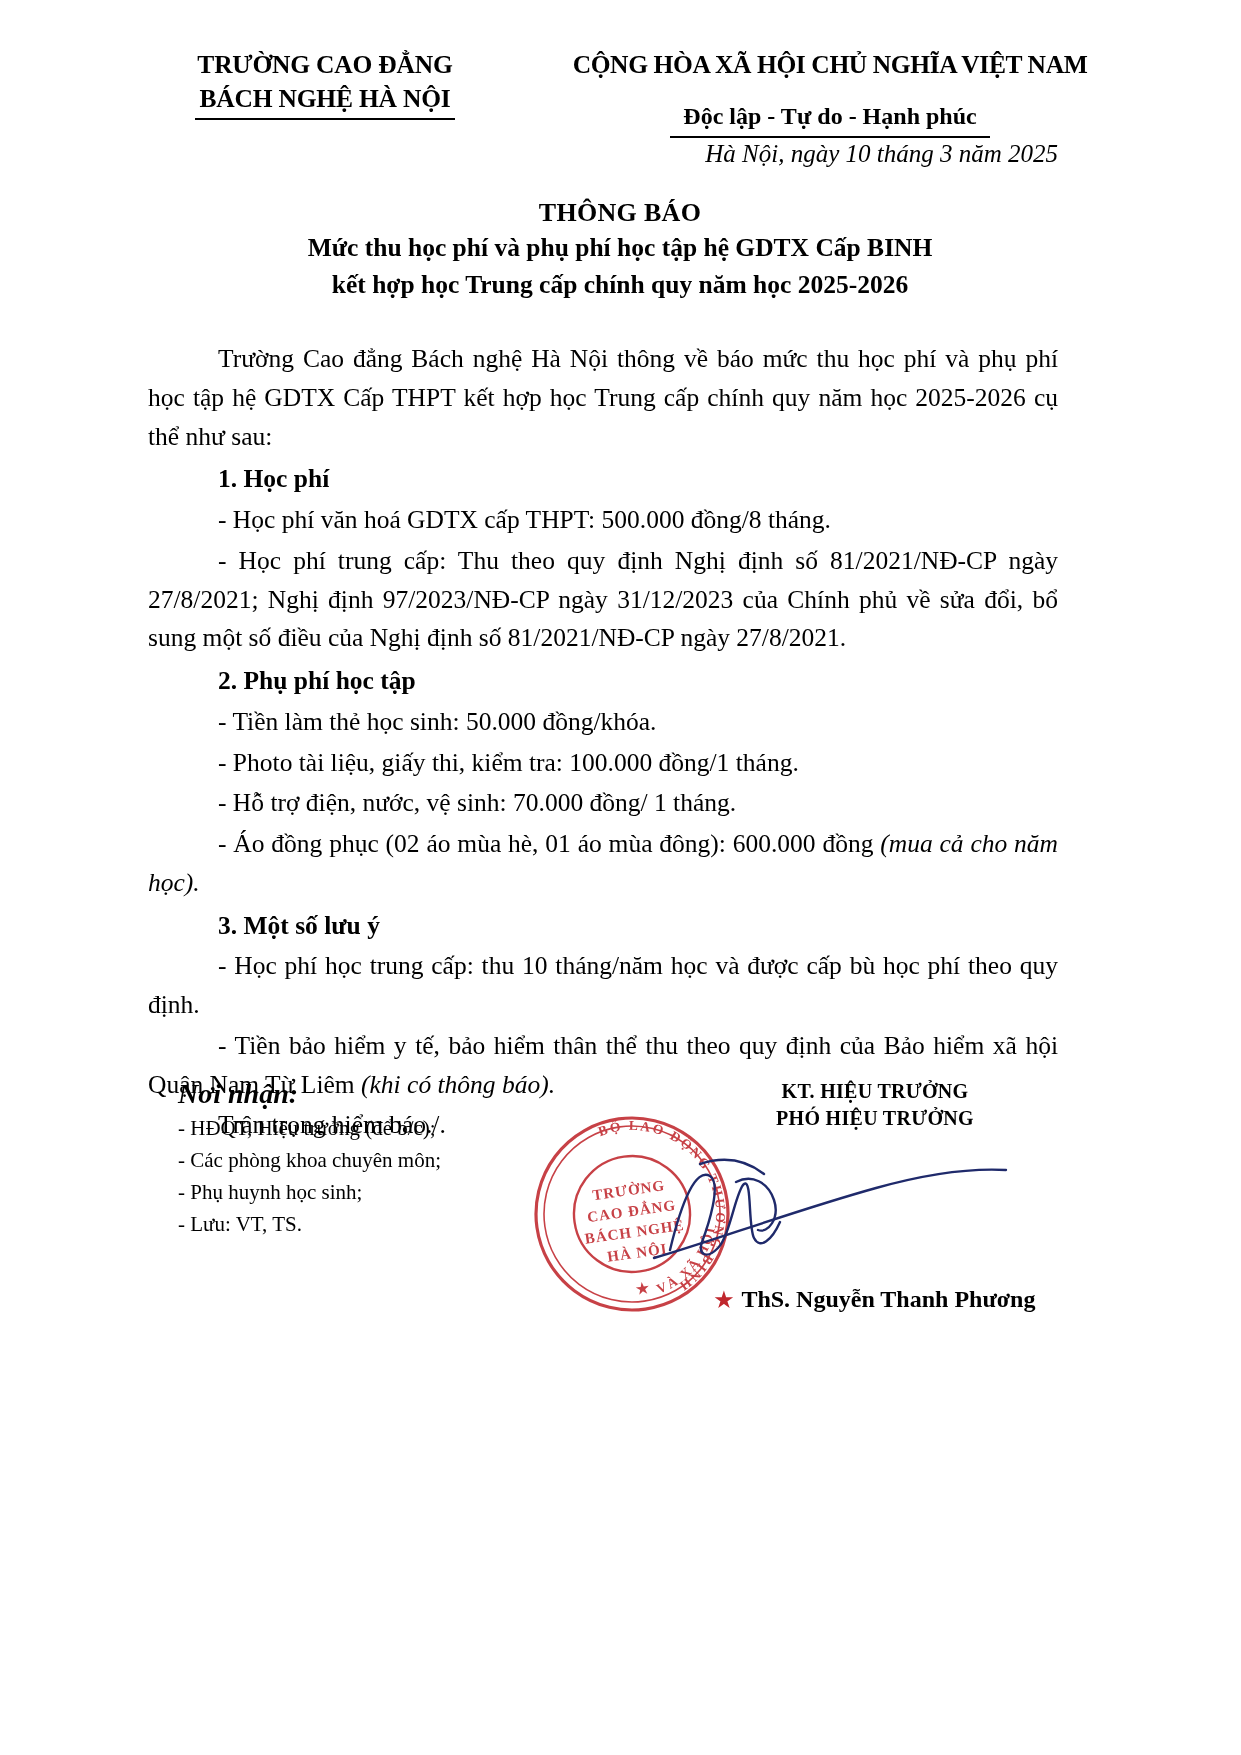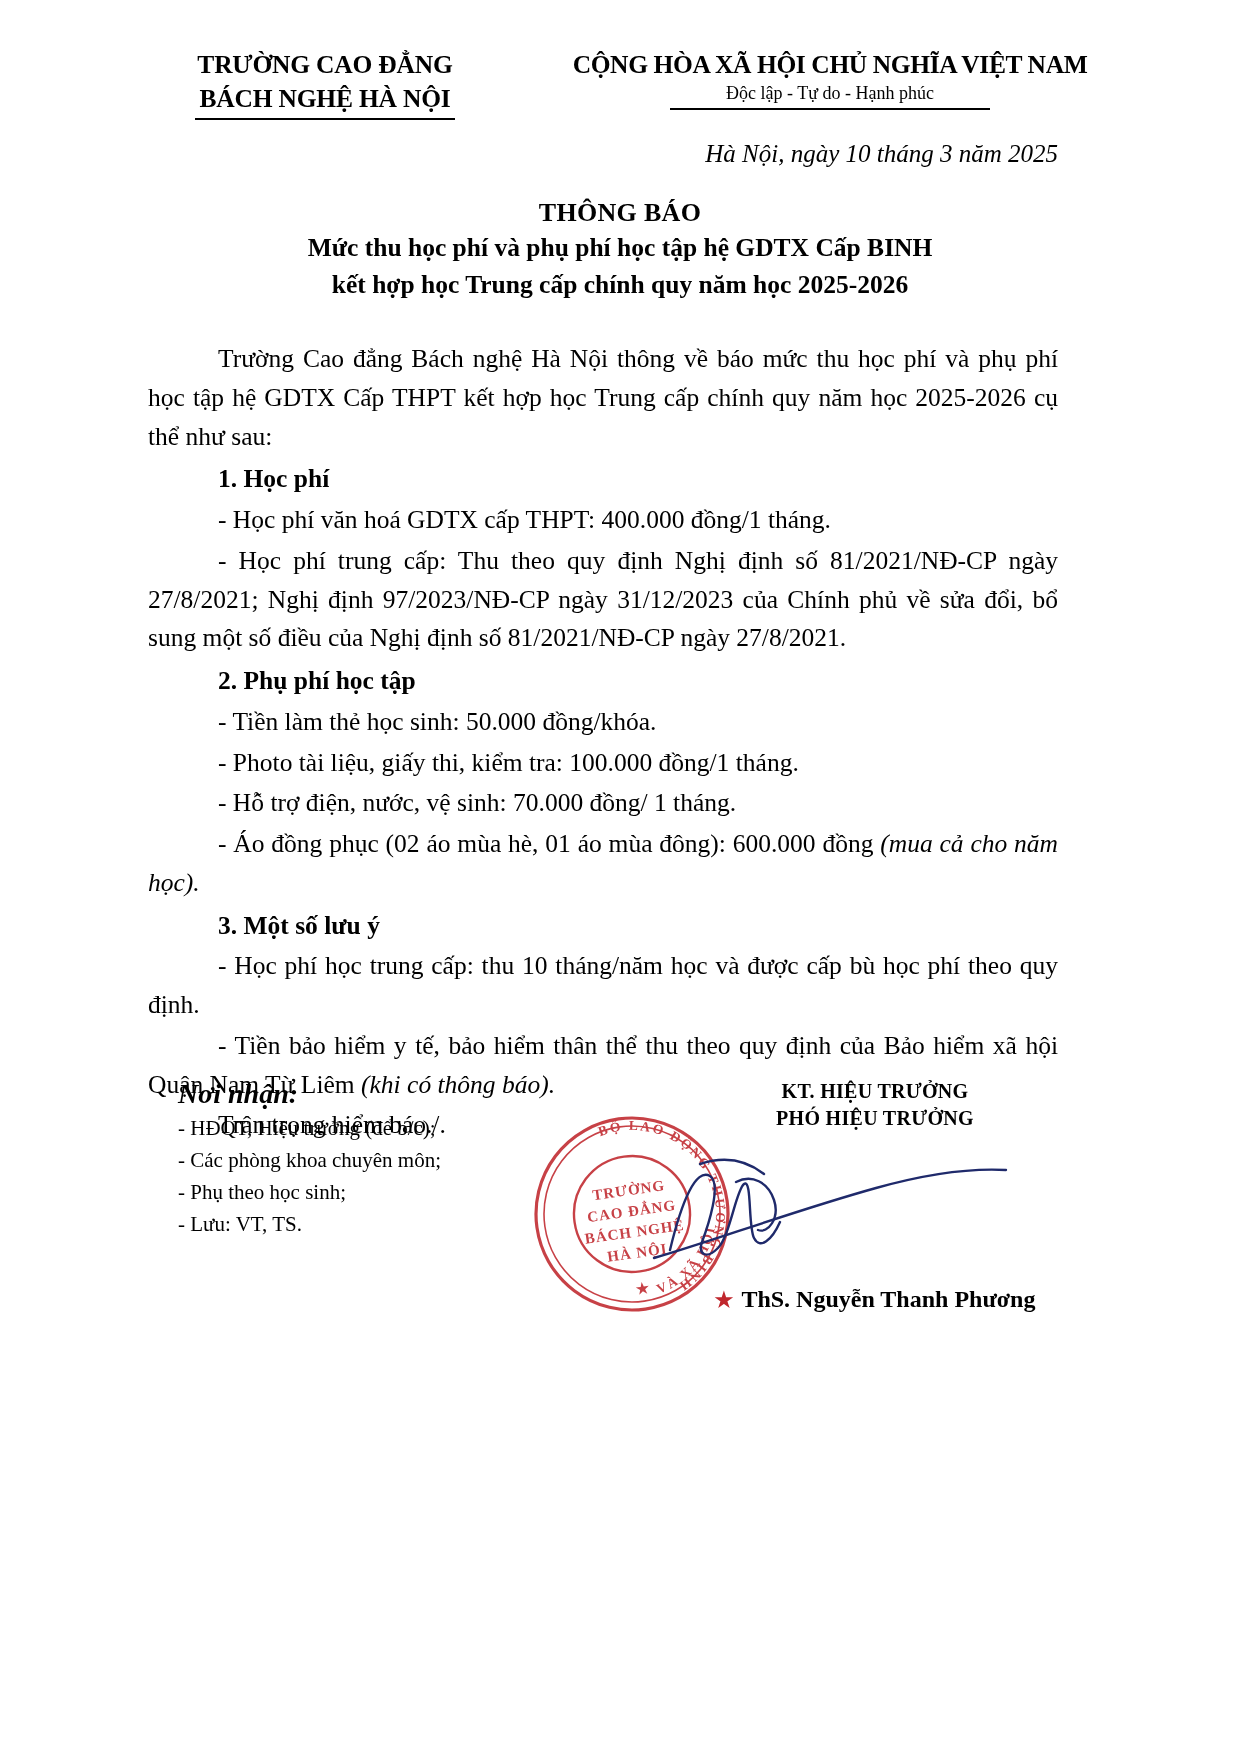--- a/index.html
+++ b/index.html
@@ -51,24 +51,25 @@
     margin: 3px auto 0 auto;
   }
   .nation-line1 {
     font-weight: bold;
     font-size: 25.5px;
     line-height: 1.3;
     letter-spacing: -0.4px;
     white-space: nowrap;
   }
   .nation-line2 {
-    font-weight: normal;
-    font-size: 18px;
+    font-weight: bold;
+    font-size: 24px;
     line-height: 1.35;
     white-space: nowrap;
+    margin-top: 19px;
   }
   .nation-underline {
     width: 320px;
     height: 2px;
     background: #000;
     margin: 3px auto 0 auto;
   }
 
   
   .date-line {
@@ -232,21 +233,21 @@
     <div class="title-main">THÔNG BÁO</div>
     <div class="title-sub">Mức thu học phí và phụ phí học tập hệ GDTX Cấp BINH</div>
     <div class="title-sub">kết hợp học Trung cấp chính quy năm học 2025-2026</div>
   </div>
 
   <div class="body">
 
     <p class="para">Trường Cao đẳng Bách nghệ Hà Nội thông về báo mức thu học phí và phụ phí học tập hệ GDTX Cấp THPT  kết hợp học Trung cấp chính quy năm học 2025-2026 cụ thể như sau:</p>
 
     <p class="section-head">1. Học phí</p>
-    <p class="item">- Học phí văn hoá GDTX cấp THPT: 400.000 đồng/1 tháng.</p>
+    <p class="item">- Học phí văn hoá GDTX cấp THPT: 500.000 đồng/8 tháng.</p>
     <p class="item">- Học phí trung cấp: Thu theo quy định Nghị định số 81/2021/NĐ-CP ngày 27/8/2021; Nghị định 97/2023/NĐ-CP ngày 31/12/2023 của Chính phủ về sửa đổi, bổ sung một số điều của Nghị định số 81/2021/NĐ-CP ngày 27/8/2021.</p>
 
     <p class="section-head">2. Phụ phí học tập</p>
     <p class="item">- Tiền làm thẻ học sinh: 50.000 đồng/khóa.</p>
     <p class="item">- Photo tài liệu, giấy thi, kiểm tra: 100.000 đồng/1 tháng.</p>
     <p class="item">- Hỗ trợ điện, nước, vệ sinh: 70.000 đồng/ 1 tháng.</p>
     <p class="item-wrap">
       <span style="display:inline-block;width:70px"></span><span class="lead">- Áo đồng phục (02 áo mùa hè, 01 áo mùa đông): 600.000 đồng </span><span class="it">(mua cả cho năm học).</span>
     </p>
 
@@ -257,21 +258,21 @@
     </p>
 
     <p class="closing">Trân trọng hiểm báo./.</p>
   </div>
 
   <div class="footer">
     <div class="recipients">
       <div class="recip-title">Nơi nhận:</div>
       <div class="recip-item">- HĐQT, Hiệu trưởng (để b/c);</div>
       <div class="recip-item">- Các phòng khoa chuyên môn;</div>
-      <div class="recip-item">- Phụ theo học sinh;</div>
+      <div class="recip-item">- Phụ huynh học sinh;</div>
       <div class="recip-item">- Lưu: VT, TS.</div>
     </div>
 
     <div class="signature">
       <div class="sig-title">KT. HIỆU TRƯỞNG</div>
       <div class="sig-title">PHÓ HIỆU TRƯỞNG</div>
     </div>
     <div class="sig-name">
       <span style="color:#c0272d;font-size:21px;margin-right:8px;">★</span><span>ThS. Nguyễn Thanh Phương</span>
     </div>

